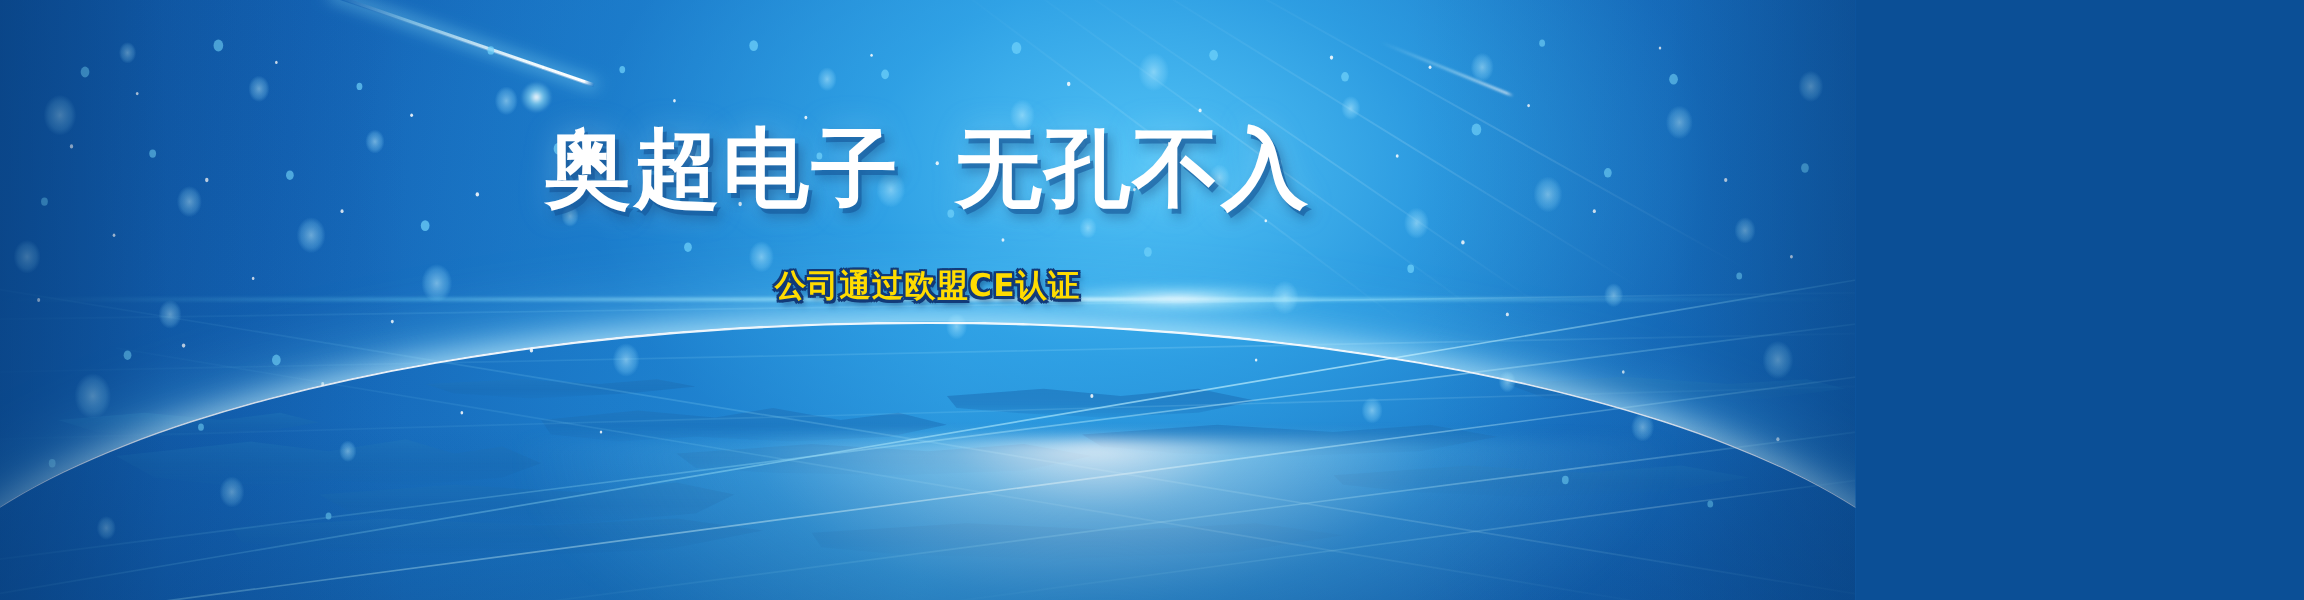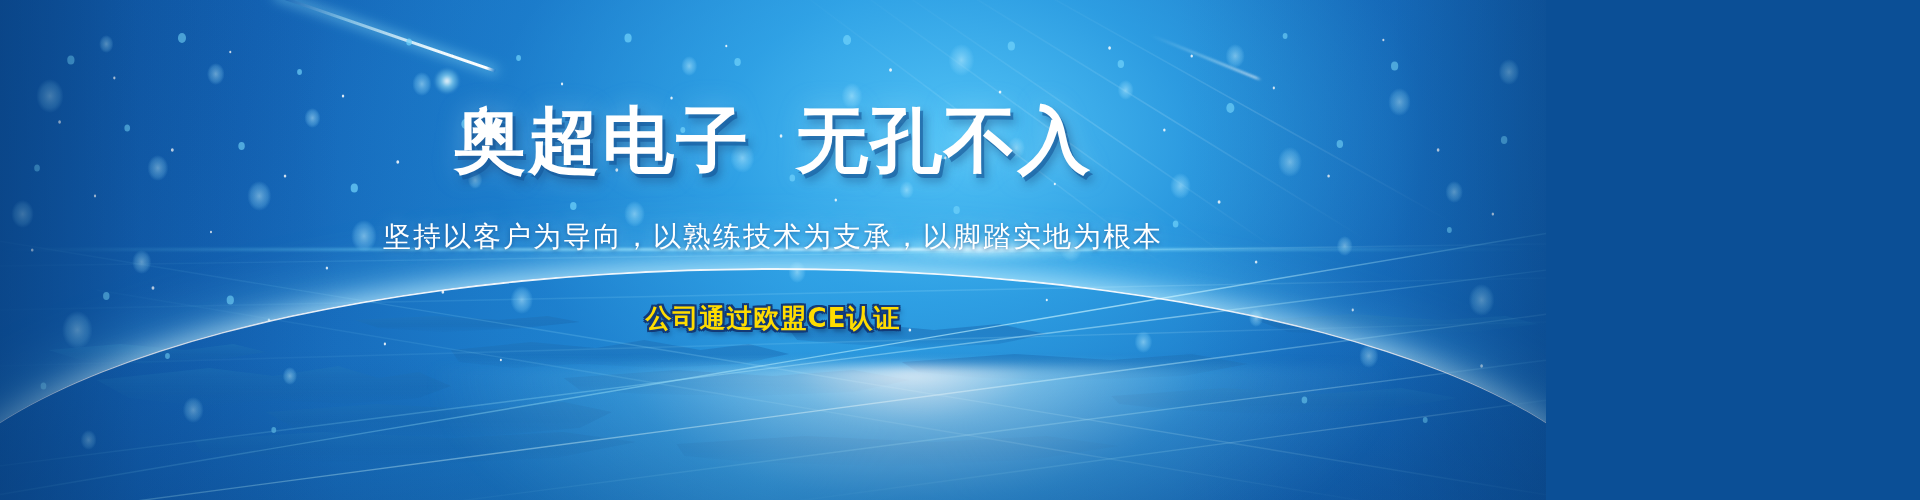--- a/index.html
+++ b/index.html
@@ -477,18 +477,17 @@
   <div class="midband-flare"></div>
 
   <div class="horizon"></div>
   <div class="horizon-glow"></div>
 
   <div class="bg-vignette"></div>
 
   <div class="content">
     <h1 class="headline"><span>奥超电子</span><span class="gap"></span><span>无孔不入</span></h1>
 
-    <p class="subtitle">坚持以客户为导向，以熟练技术为支承，以脚踏实地为根本</p>
 
     <p class="badge">公司通过欧盟CE认证</p>
   </div>
 
 </div>
 
 </body></html>

